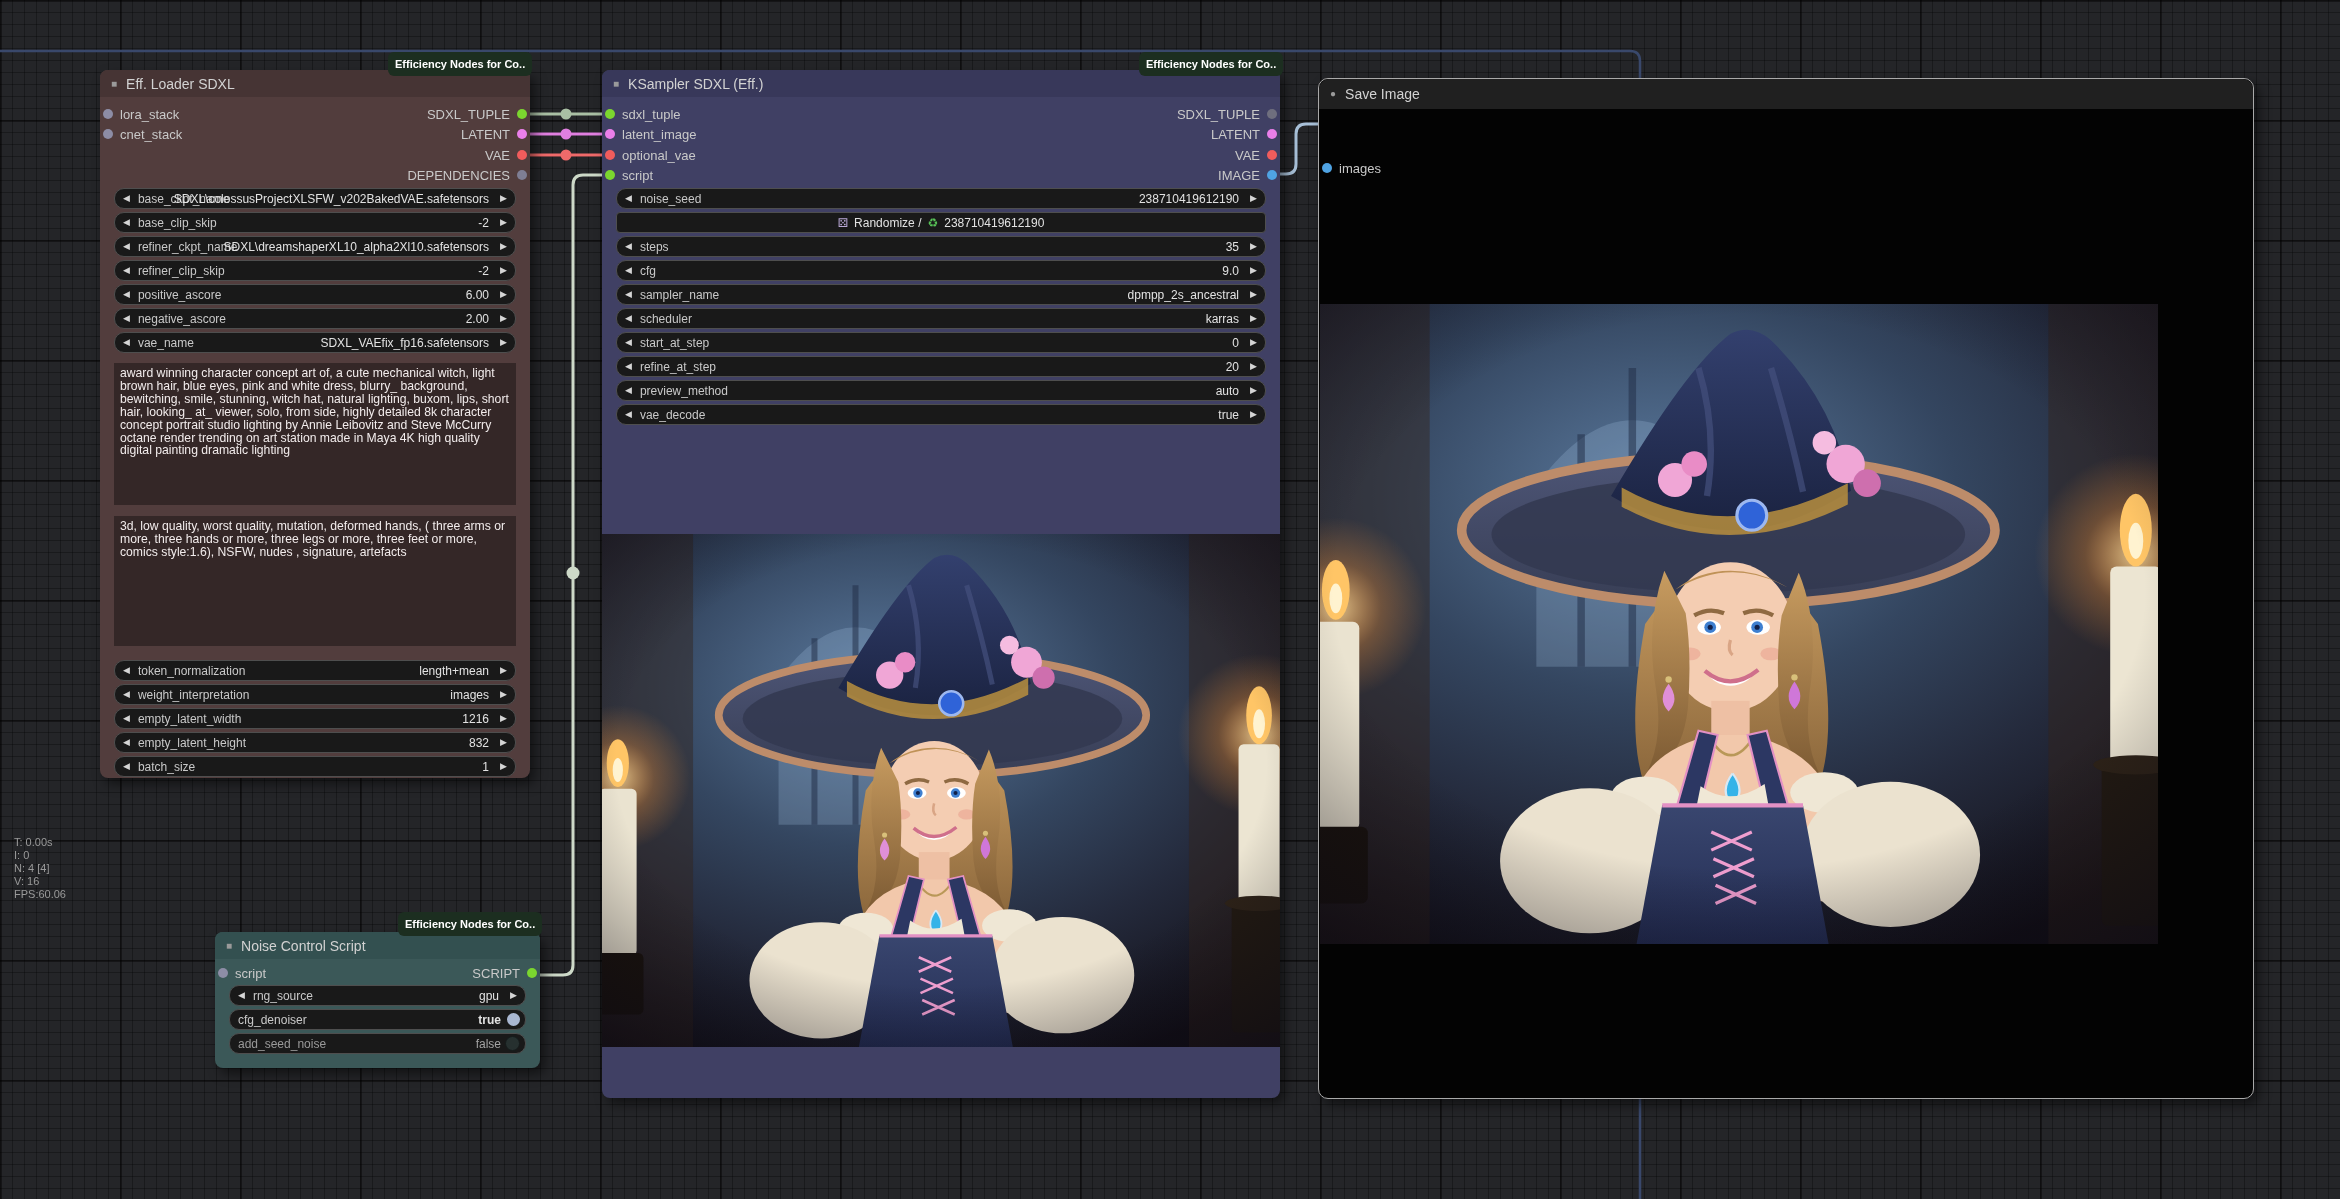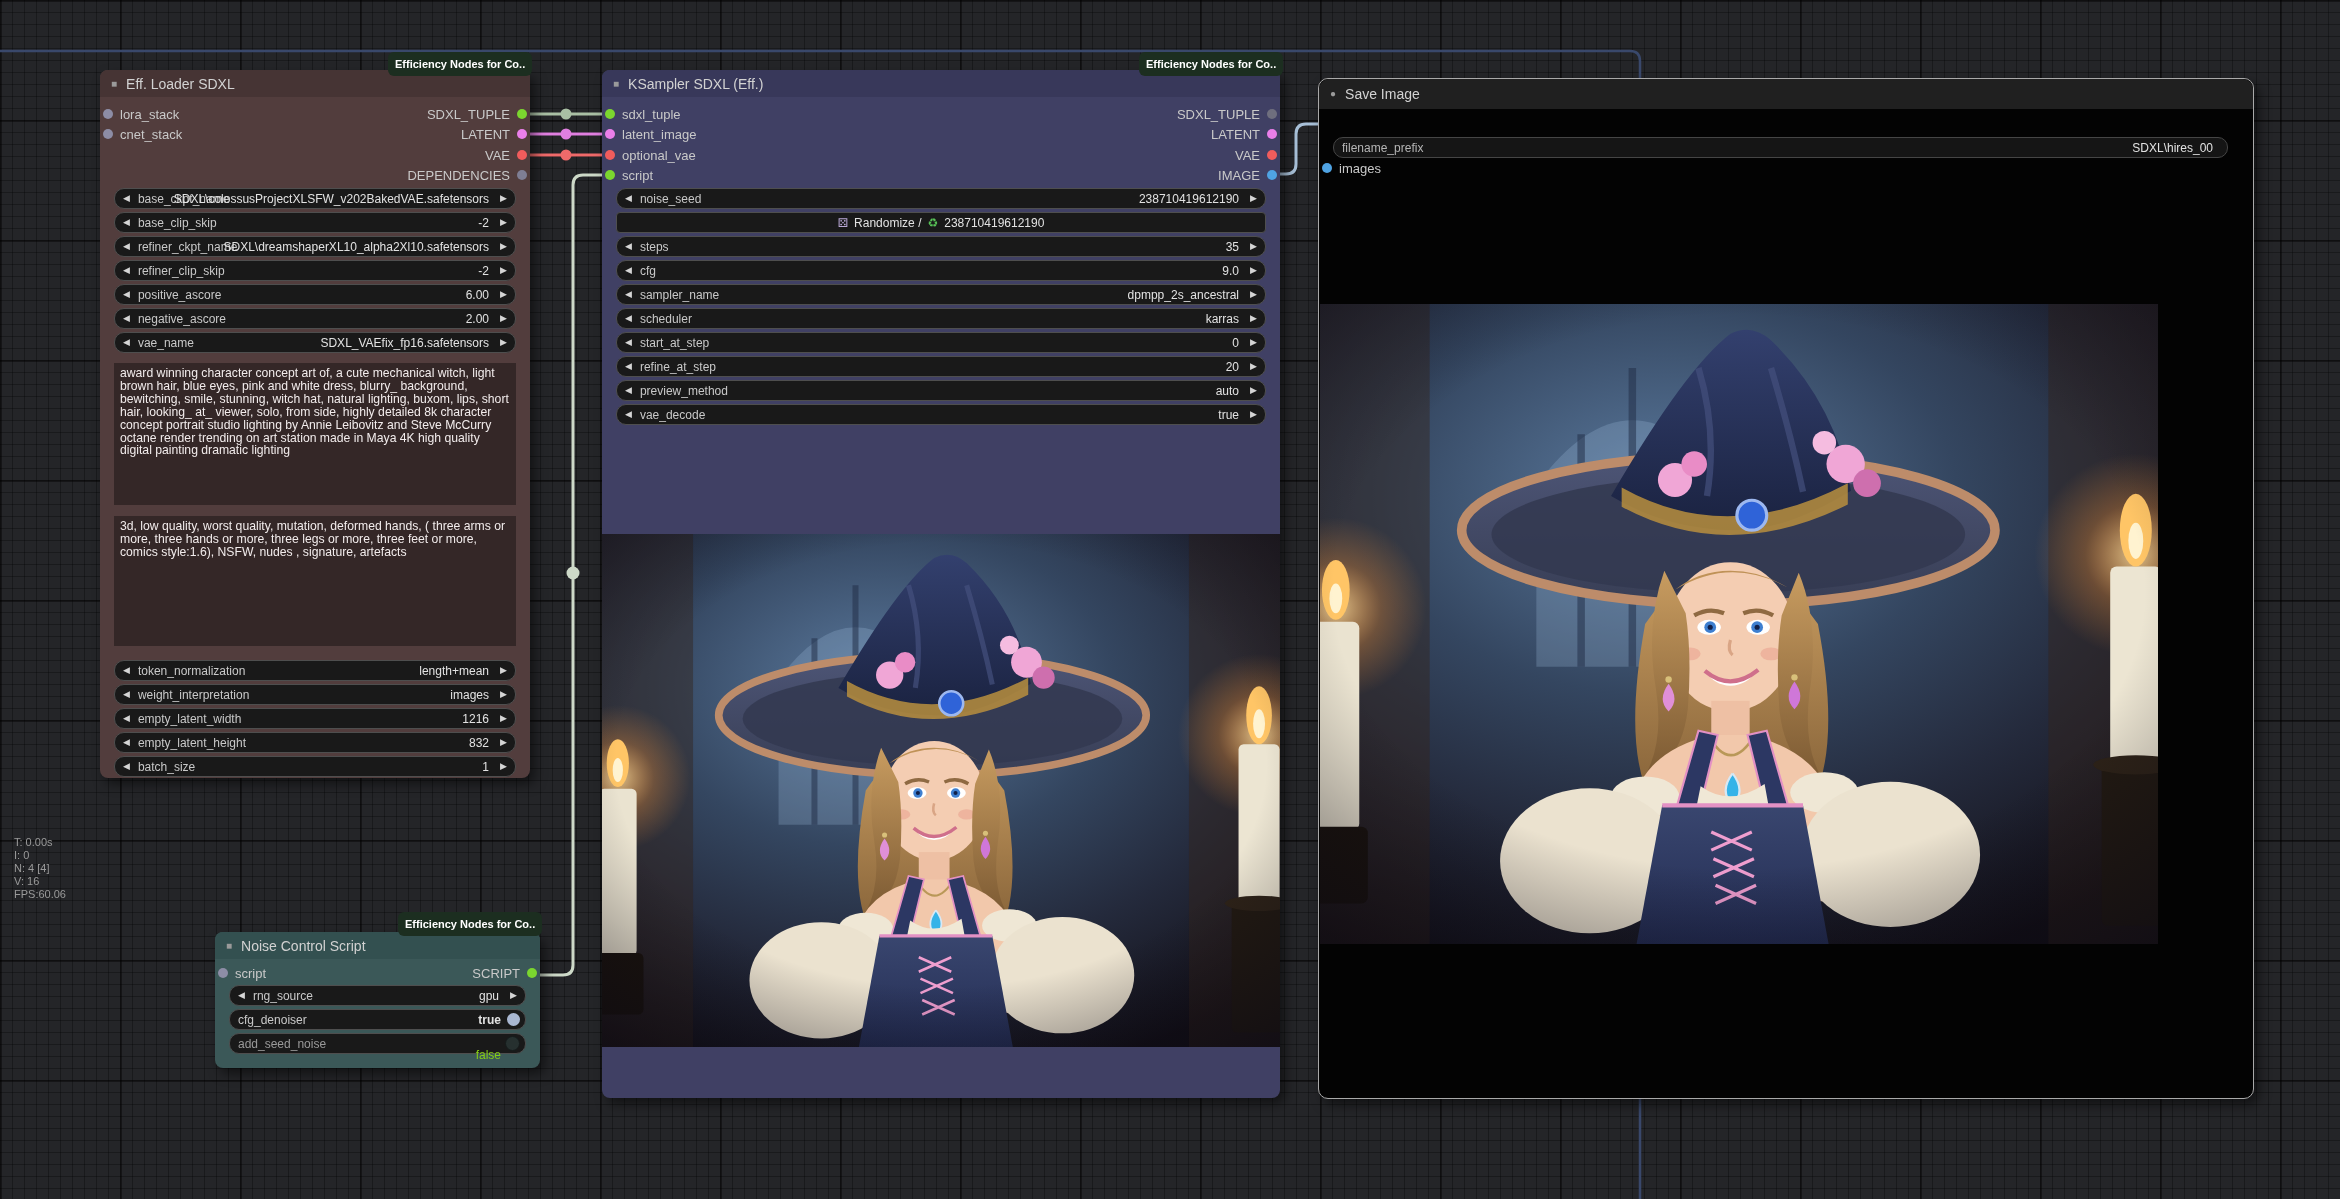--- a/index.html
+++ b/index.html
@@ -400,24 +400,20 @@
 
   <div class="node node-save" style="left:1318px;top:78px;width:934px;height:1019px;border-radius:10px;">
     <div class="node-header" style="border-radius:10px 10px 0 0;height:30px;">
       <span class="collapse">●</span>
       <span>Save Image</span>
     </div>
     <div class="slot" style="left:3px;top:38px;margin-top:43px;">
       <span class="dot dot-blue"></span>
       <span>images</span>
     </div>
-    <div class="widget" style="top:58px;left:14px;right:25px;background:#151515;border-color:#454545;">
-      <span class="wlabel" style="color:#b5b5b5;">filename_prefix</span>
-      <span class="wvalue noarr">SDXL\hires_00</span>
-    </div>
     <div class="imgbox" style="left:1px;top:225px;width:838px;height:640px;">
       <svg viewBox="0 0 880 600" preserveAspectRatio="xMidYMid slice">
           <use href="#witch"></use>
         </svg>
     </div>
   </div>
 
   <div class="node node-noise" style="left:215px;top:932px;width:325px;height:136px;">
     <div class="node-header">
       <span class="collapse">■</span>
@@ -437,21 +433,21 @@
       <span class="wvalue">gpu</span>
       <span class="arr r">▶</span>
     </div>
     <div class="widget" style="top:77px">
       <span class="wlabel">cfg_denoiser</span>
       <span class="wvalue" style="right:24px;font-weight:bold;">true</span>
       <span class="toggle-circle toggle-on"></span>
     </div>
     <div class="widget" style="top:101px">
       <span class="wlabel" style="color:#9a9a9a;">add_seed_noise</span>
-      <span class="wvalue" style="right:24px;color:#84cc16;margin-top:11px;">false</span>
+      <span class="wvalue" style="right:24px;color:#a3a3a3;">false</span>
       <span class="toggle-circle toggle-off"></span>
     </div>
   </div>
 
   <div class="badge" style="left:388px;top:52px;">Efficiency Nodes for Co..</div>
   <div class="badge" style="left:1139px;top:52px;">Efficiency Nodes for Co..</div>
   <div class="badge" style="left:398px;top:912px;">Efficiency Nodes for Co..</div>
 
 </div>
 

